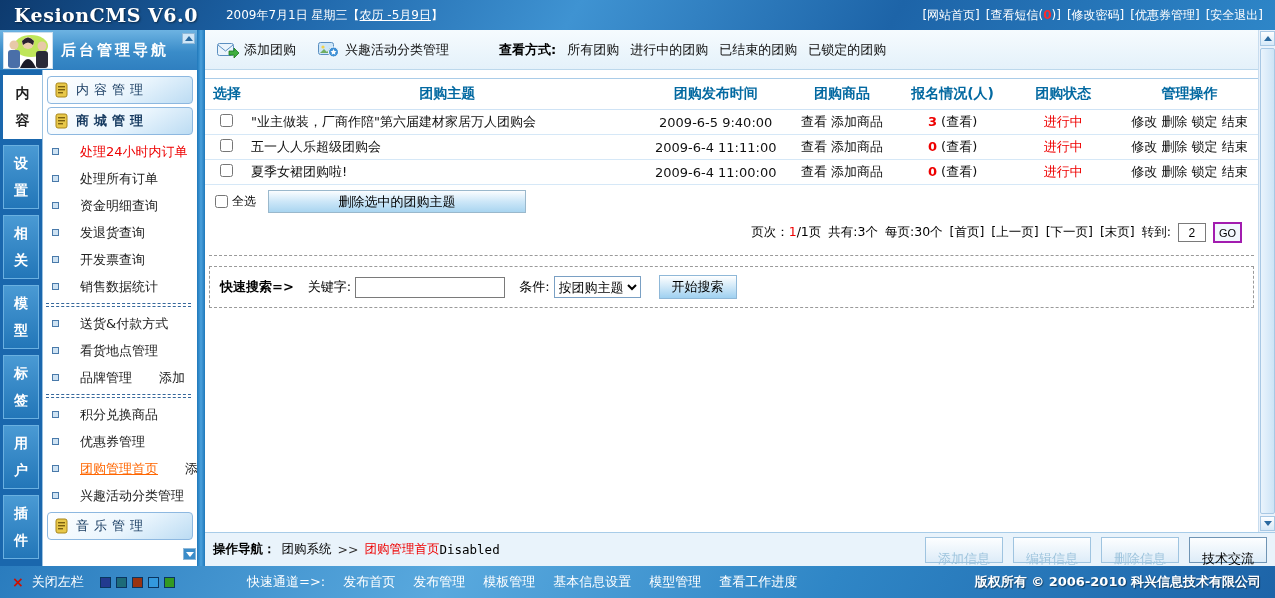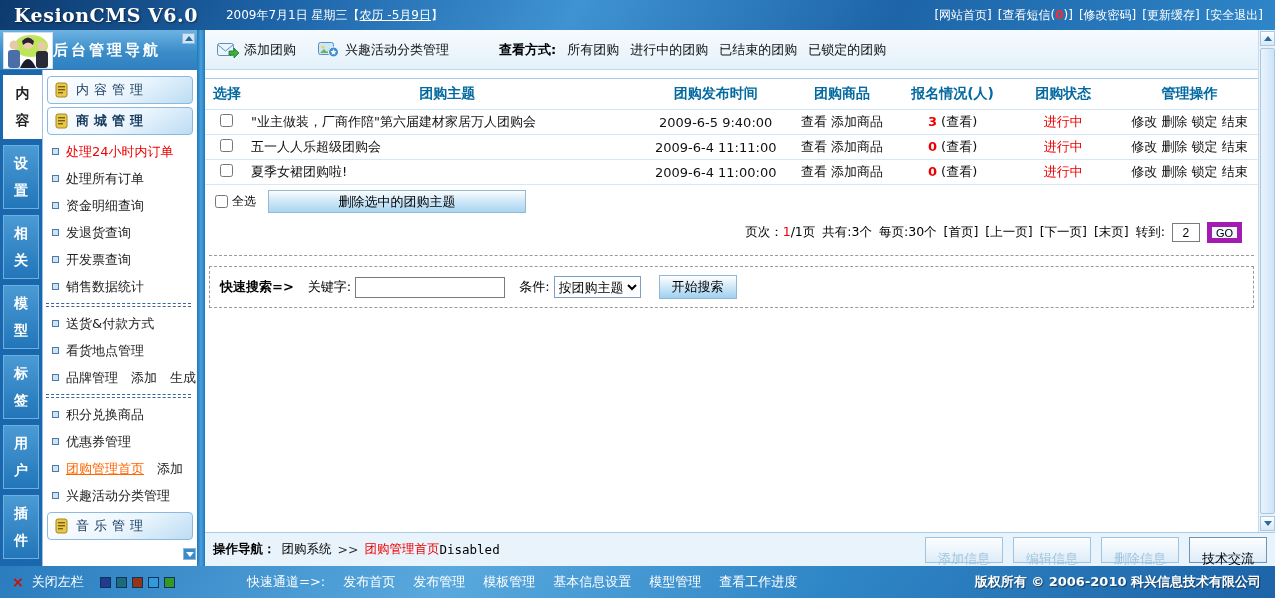--- a/index.html
+++ b/index.html
@@ -21,39 +21,39 @@
   .top-links { margin-left: auto; padding-right: 12px; display: flex; gap: 6px; font-size: 12px; }
   .top-links a { color: #fff; text-decoration: none; cursor: pointer; }
   .msg-count { color: #ff2a2a; font-weight: bold; }
   
   .middle { display: flex; height: 536px; }
   
   .sidebar { width: 197px; background: #1a67ad; display: flex; flex-direction: column; position: relative; }
   .side-header { height: 40px; display: flex; align-items: center;
     background: linear-gradient(180deg, #6db3e2 0%, #3a8cc9 55%, #2f7fc0 100%); position: relative; }
   .avatar-box { width: 50px; height: 37px; background: #fff; border: 1px solid #cfe0ee; margin-left: 3px; overflow: hidden; flex: none; }
-  .side-title { color: #fff; font-weight: bold; font-size: 15px; letter-spacing: 3px; padding-left: 0; white-space: nowrap; }
+  .side-title { color: #fff; font-weight: bold; font-size: 15px; letter-spacing: 3px; padding-left: 8px; white-space: nowrap; }
   .mini-up { position: absolute; right: 2px; top: 3px; width: 13px; height: 11px; background: #cfe6f7;
     border: 1px solid #8fb8d8; display: flex; align-items: center; justify-content: center; }
   .tri-up { width: 0; height: 0; border-left: 4px solid transparent; border-right: 4px solid transparent; border-bottom: 5px solid #2a6aa0; }
   .tri-down { width: 0; height: 0; border-left: 4px solid transparent; border-right: 4px solid transparent; border-top: 5px solid #2a6aa0; }
   .side-body { flex: 1; display: flex; overflow: hidden; }
   .tab-strip { width: 42px; display: flex; flex-direction: column; padding-top: 2px; }
   .tab { width: 36px; min-height: 64px; margin: 3px 2px 3px 3px; border: 1px solid #6ab0e0;
     background: linear-gradient(180deg, #4a9ad4, #2276b8); color: #fff; font-weight: bold; font-size: 14px;
     display: flex; align-items: center; justify-content: center; text-align: center; cursor: pointer; }
   .tab span { display: inline-block; width: 1em; line-height: 1.9; word-break: break-all; }
   .tab.active { background: #fff; color: #222; border-color: #fff; width: 39px; }
   .menu-panel { flex: 1; background: #fff; padding: 3px 2px 0 2px; overflow: hidden; border-left: 1px solid #9cc2e0; }
   .group-btn { display: flex; align-items: center; gap: 7px; border: 1px solid #8db8e0; border-radius: 4px;
     background: linear-gradient(150deg, #ffffff 0%, #eaf5fd 55%, #bcdcf3 100%);
     padding: 4px 6px; margin: 3px 2px; color: #15395f; font-size: 13px; cursor: pointer; white-space: nowrap; }
   .group-btn .btn-label { letter-spacing: 5px; }
   .group-btn.bold .btn-label { font-weight: bold; }
-  .menu-item { display: flex; align-items: center; gap: 7px; padding: 4.5px 2px 4.5px 7px; color: #222;
+  .menu-item { display: flex; align-items: center; gap: 21px; padding: 4.5px 2px 4.5px 7px; color: #222;
     font-size: 13px; white-space: nowrap; cursor: pointer; }
   .bullet { width: 7px; height: 7px; background: #cfe3f3; border: 1px solid #4a7aaa; flex: none; }
   .menu-item.red a { color: #ee0000; }
   .menu-item a { color: #222; text-decoration: none; }
   .menu-item.orange a.main-link { color: #ff6600; text-decoration: underline; }
   .mi-extra { margin-left: 6px; }
   .msep { height: 4px; border-top: 1px dashed #35679b; border-bottom: 1px dashed #35679b; margin: 3px 4px 3px 1px; }
   .mini-down { position: absolute; right: 1px; bottom: 6px; width: 13px; height: 12px; background: #3a8cc9;
     border: 1px solid #8fb8d8; display: flex; align-items: center; justify-content: center; }
   .mini-down .tri-down { border-top-color: #fff; }
@@ -76,21 +76,21 @@
   .gtable td.c-title { padding-left: 4px; }
   .gtable a { color: #111; text-decoration: none; cursor: pointer; }
   .red { color: #ee0000; }
   .bold { font-weight: bold; }
   .selectbar { display: flex; align-items: center; padding: 5px 0 5px 10px; gap: 4px; }
   .del-btn { margin-left: 8px; width: 258px; height: 23px; font-size: 13px; color: #000; cursor: pointer;
     background: linear-gradient(180deg, #fbfdff 0%, #cde7f8 50%, #a9d5f0 100%); border: 1px solid #9ab8cc; }
   .pager { display: flex; align-items: center; justify-content: flex-end; gap: 7px; padding: 4px 16px 8px 0; font-size: 12.5px; color: #000; }
   .pager a { color: #000; text-decoration: none; cursor: pointer; }
   .goto-input { width: 28px; height: 19px; border: 1px solid #7a7a7a; text-align: center; font-size: 12px; }
-  .go-btn { height: 21px; padding: 0 4px; font-size: 11px; background: #f2f8fd; border: 5px solid #a21caf; cursor: pointer; }
+  .go-btn { height: 21px; padding: 0 4px; font-size: 11px; background: #f2f8fd; border: 2px solid #a21caf; cursor: pointer; }
   .dashed-sep { border-top: 1px dashed #9a9a9a; margin: 4px 4px 10px 4px; }
   .search-box { margin: 0 4px; border: 1px dashed #9a9a9a; padding: 8px 10px; display: flex; align-items: center; font-size: 13px; }
   .search-label { font-weight: bold; margin-right: 14px; }
   .kw-label { margin-right: 4px; }
   .kw-input { width: 150px; height: 21px; border: 1px solid #7a7a7a; margin-right: 14px; padding: 0 3px; }
   .cond-label { margin-right: 4px; }
   .cond-select { height: 22px; font-size: 13px; margin-right: 18px; border: 1px solid #7aa0c4; background: #fff; }
   .search-btn { height: 24px; padding: 0 12px; font-size: 13px; cursor: pointer;
     background: linear-gradient(180deg, #ffffff, #9fd0f0); border: 1px solid #8fb8d8; }
   
@@ -127,21 +127,21 @@
 </head>
 <body>
 
 <div class="top-header">
   <div class="logo">KesionCMS V6.0</div>
   <div class="hdate"><span>2009年7月1日 星期三【</span><span class="lunar">农历 -5月9日</span><span>】</span></div>
   <div class="top-links">
     <a>[网站首页]</a>
     <a><span>[查看短信(</span><span class="msg-count">0</span><span>)]</span></a>
     <a>[修改密码]</a>
-    <a>[更新缓存]</a>
+    <a>[优惠券管理]</a>
     <a>[安全退出]</a>
   </div>
 </div>
 
 <div class="middle">
 
   <div class="sidebar">
     <div class="side-header">
       <div class="avatar-box">
         <svg width="48" height="35" viewBox="0 0 48 35">

